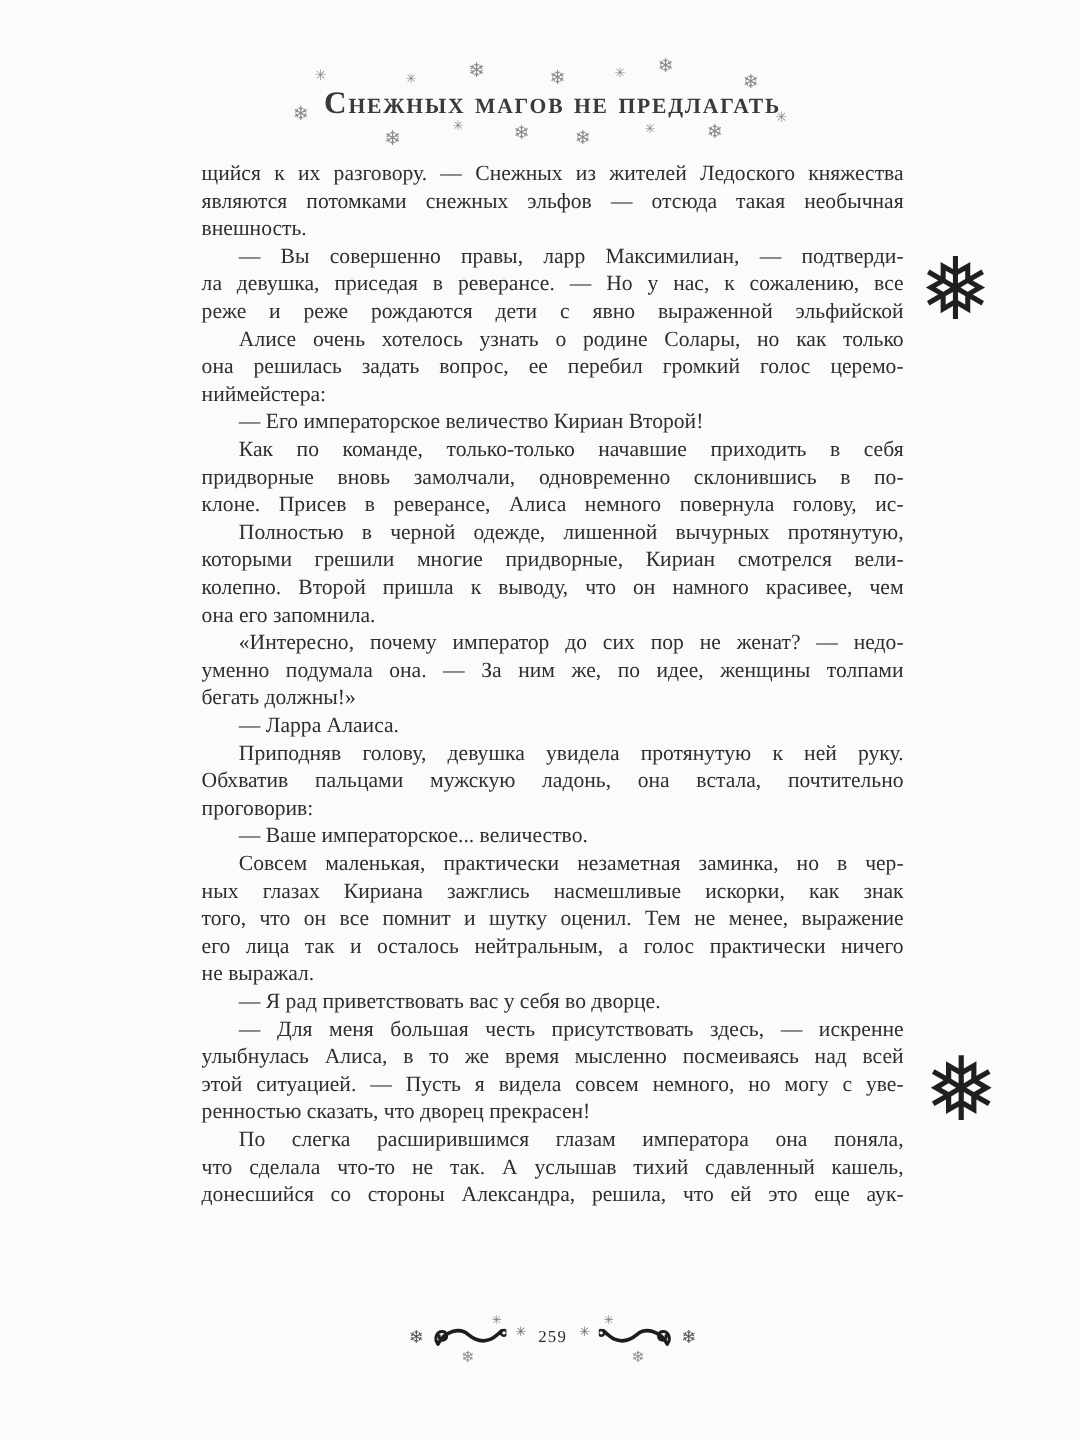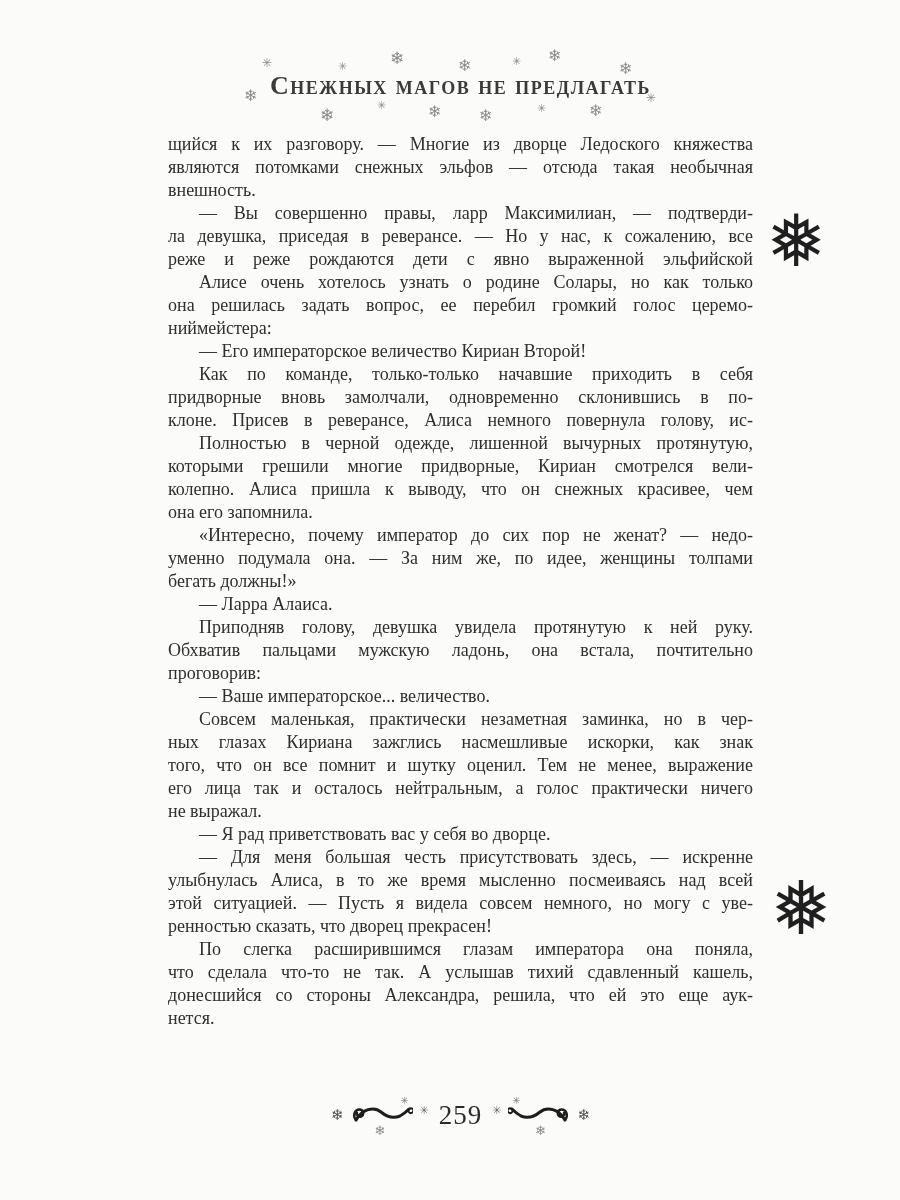--- a/index.html
+++ b/index.html
@@ -41,21 +41,21 @@
   .margin-flake {
     position:absolute; line-height:1;
     color:#1f1f1f; user-select:none; pointer-events:none;
   }
   
   .page-footer {
     position:absolute; left:168px; top:1095px; width:585px; height:40px;
     display:flex; justify-content:center; align-items:center; gap:7px;
   }
   .page-number {
-    font-size:27px; color:#2b2b2b; letter-spacing:1px;
+    font-size:14px; color:#2b2b2b; letter-spacing:1px;
     padding:0 3px;
   }
   .f-outer { font-size:15px; color:#4f4f4f; line-height:1; }
   .f-inner { font-size:11px; color:#6a6a6a; line-height:1; transform:translateY(-5px); }
   .swirl-wrap { position:relative; width:62px; height:26px; }
   .swirl-wrap svg { display:block; width:62px; height:26px; }
   .swirl-wrap.right { transform:scaleX(-1); }
   .mini { position:absolute; line-height:1; color:#7c7c7c; }
   .mini.top { font-size:10px; right:4px; top:-6px; }
   .mini.bottom { font-size:13px; left:24px; bottom:-9px; color:#8a8a8a; }
@@ -79,36 +79,36 @@
       <span class="flake" style="left: 377px; top: 100px; font-size: 11px;">✳</span>
       <span class="flake" style="left: 320px; top: 107px; font-size: 17px;">❄</span>
       <span class="flake" style="left: 428px; top: 104px; font-size: 16px;">❄</span>
       <span class="flake" style="left: 479px; top: 108px; font-size: 16px;">❄</span>
       <span class="flake" style="left: 537px; top: 103px; font-size: 11px;">✳</span>
       <span class="flake" style="left: 589px; top: 103px; font-size: 16px;">❄</span>
       <span class="flake" style="left: 646px; top: 92px; font-size: 12px;">✳</span>
     </div>
 
   <main class="body-text" id="body-text">
-      <div class="line">щийся к их разговору. — Многие из дворце Ледоского княжества</div>
+      <div class="line">щийся к их разговору. — Снежных из жителей Ледоского княжества</div>
       <div class="line">являются потомками снежных эльфов — отсюда такая необычная</div>
       <div class="line last">внешность.</div>
       <div class="line indent">— Вы совершенно правы, ларр Максимилиан, — подтверди-</div>
       <div class="line">ла девушка, приседая в реверансе. — Но у нас, к сожалению, все</div>
       <div class="line">реже и реже рождаются дети с явно выраженной эльфийской</div>
       <div class="line indent">Алисе очень хотелось узнать о родине Солары, но как только</div>
       <div class="line">она решилась задать вопрос, ее перебил громкий голос церемо-</div>
       <div class="line last">ниймейстера:</div>
       <div class="line indent last">— Его императорское величество Кириан Второй!</div>
       <div class="line indent">Как по команде, только-только начавшие приходить в себя</div>
       <div class="line">придворные вновь замолчали, одновременно склонившись в по-</div>
       <div class="line">клоне. Присев в реверансе, Алиса немного повернула голову, ис-</div>
       <div class="line indent">Полностью в черной одежде, лишенной вычурных протянутую,</div>
       <div class="line">которыми грешили многие придворные, Кириан смотрелся вели-</div>
-      <div class="line">колепно. Алиса пришла к выводу, что он снежных красивее, чем</div>
+      <div class="line">колепно. Второй пришла к выводу, что он намного красивее, чем</div>
       <div class="line last">она его запомнила.</div>
       <div class="line indent">«Интересно, почему император до сих пор не женат? — недо-</div>
       <div class="line">уменно подумала она. — За ним же, по идее, женщины толпами</div>
       <div class="line last">бегать должны!»</div>
       <div class="line indent last">— Ларра Алаиса.</div>
       <div class="line indent">Приподняв голову, девушка увидела протянутую к ней руку.</div>
       <div class="line">Обхватив пальцами мужскую ладонь, она встала, почтительно</div>
       <div class="line last">проговорив:</div>
       <div class="line indent last">— Ваше императорское... величество.</div>
       <div class="line indent">Совсем маленькая, практически незаметная заминка, но в чер-</div>
@@ -117,21 +117,20 @@
       <div class="line">его лица так и осталось нейтральным, а голос практически ничего</div>
       <div class="line last">не выражал.</div>
       <div class="line indent last">— Я рад приветствовать вас у себя во дворце.</div>
       <div class="line indent">— Для меня большая честь присутствовать здесь, — искренне</div>
       <div class="line">улыбнулась Алиса, в то же время мысленно посмеиваясь над всей</div>
       <div class="line">этой ситуацией. — Пусть я видела совсем немного, но могу с уве-</div>
       <div class="line last">ренностью сказать, что дворец прекрасен!</div>
       <div class="line indent">По слегка расширившимся глазам императора она поняла,</div>
       <div class="line">что сделала что-то не так. А услышав тихий сдавленный кашель,</div>
       <div class="line">донесшийся со стороны Александра, решила, что ей это еще аук-</div>
-      <div class="line last">нется.</div>
     </main>
 
   <div id="margin-field">
       <span class="margin-flake" style="left: 766px; top: 206px; font-size: 72px;">❅</span>
       <span class="margin-flake" style="left: 770px; top: 872px; font-size: 74px;">❅</span>
     </div>
 
   <footer class="page-footer">
     <span class="f-outer">❄</span>
 

